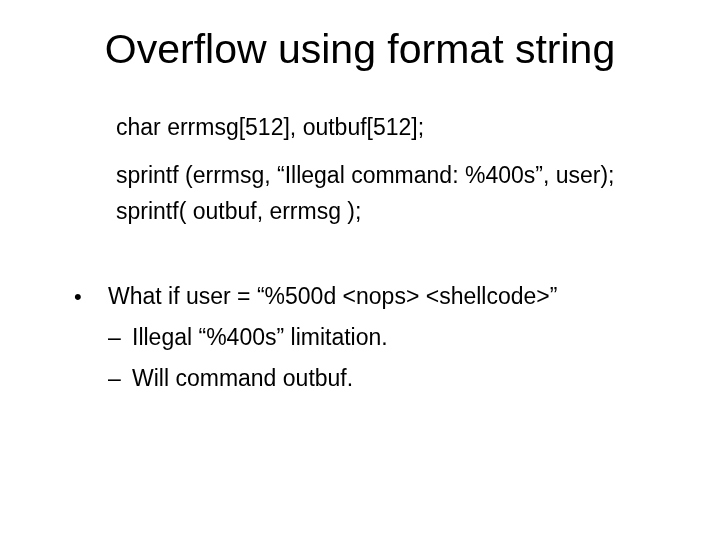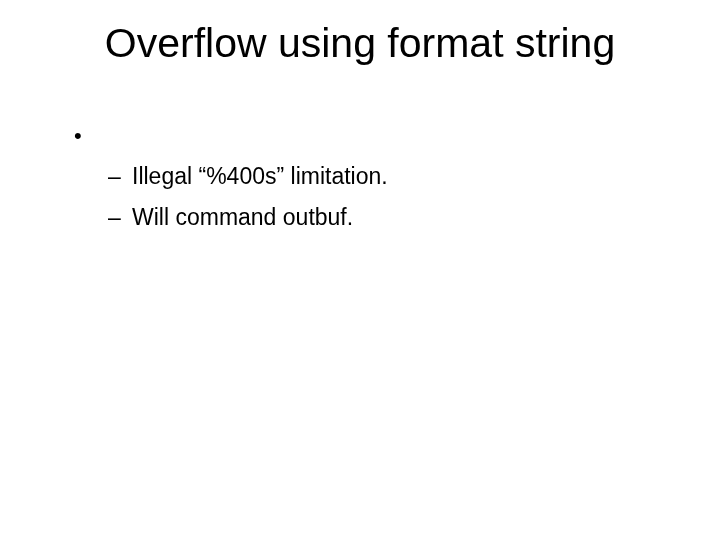--- a/index.html
+++ b/index.html
@@ -15,20 +15,21 @@
   .slide {
     box-sizing: border-box;
     width: 720px;
     height: 540px;
     padding: 20px 40px 20px 40px;
     position: relative;
   }
   .title {
     font-size: 41px;
     text-align: center;
+    margin-top: 6px;
     margin-bottom: 40px;
   }
   .codeblock {
     margin-left: 76px;
     font-size: 23px;
     line-height: 1.3;
   }
   .codeblock .line {
     margin: 0;
     white-space: nowrap;
@@ -64,24 +65,32 @@
   }
   .gap-small { height: 6px; }
 </style>
 </head>
 <body>
 
 <div class="slide">
 
   <div class="title">Overflow using format string</div>
 
+  <div class="codeblock">
+    <div class="line">char errmsg[512],  outbuf[512];</div>
+    <div class="gap"></div>
+    <div class="line">sprintf (errmsg, “Illegal command: %400s”, user);</div>
+    <div class="gap-small"></div>
+    <div class="line">sprintf( outbuf, errmsg );</div>
+  </div>
 
   <div class="bullets">
     <div class="item top">
       <span class="dot">•</span>
+      <span>What if   user = “%500d &lt;nops&gt; &lt;shellcode&gt;”</span>
     </div>
     <div class="item sub">
       <span class="dash">–</span>
       <span>Illegal  “%400s”  limitation.</span>
     </div>
     <div class="item sub">
       <span class="dash">–</span>
       <span>Will command outbuf.</span>
     </div>
   </div>

